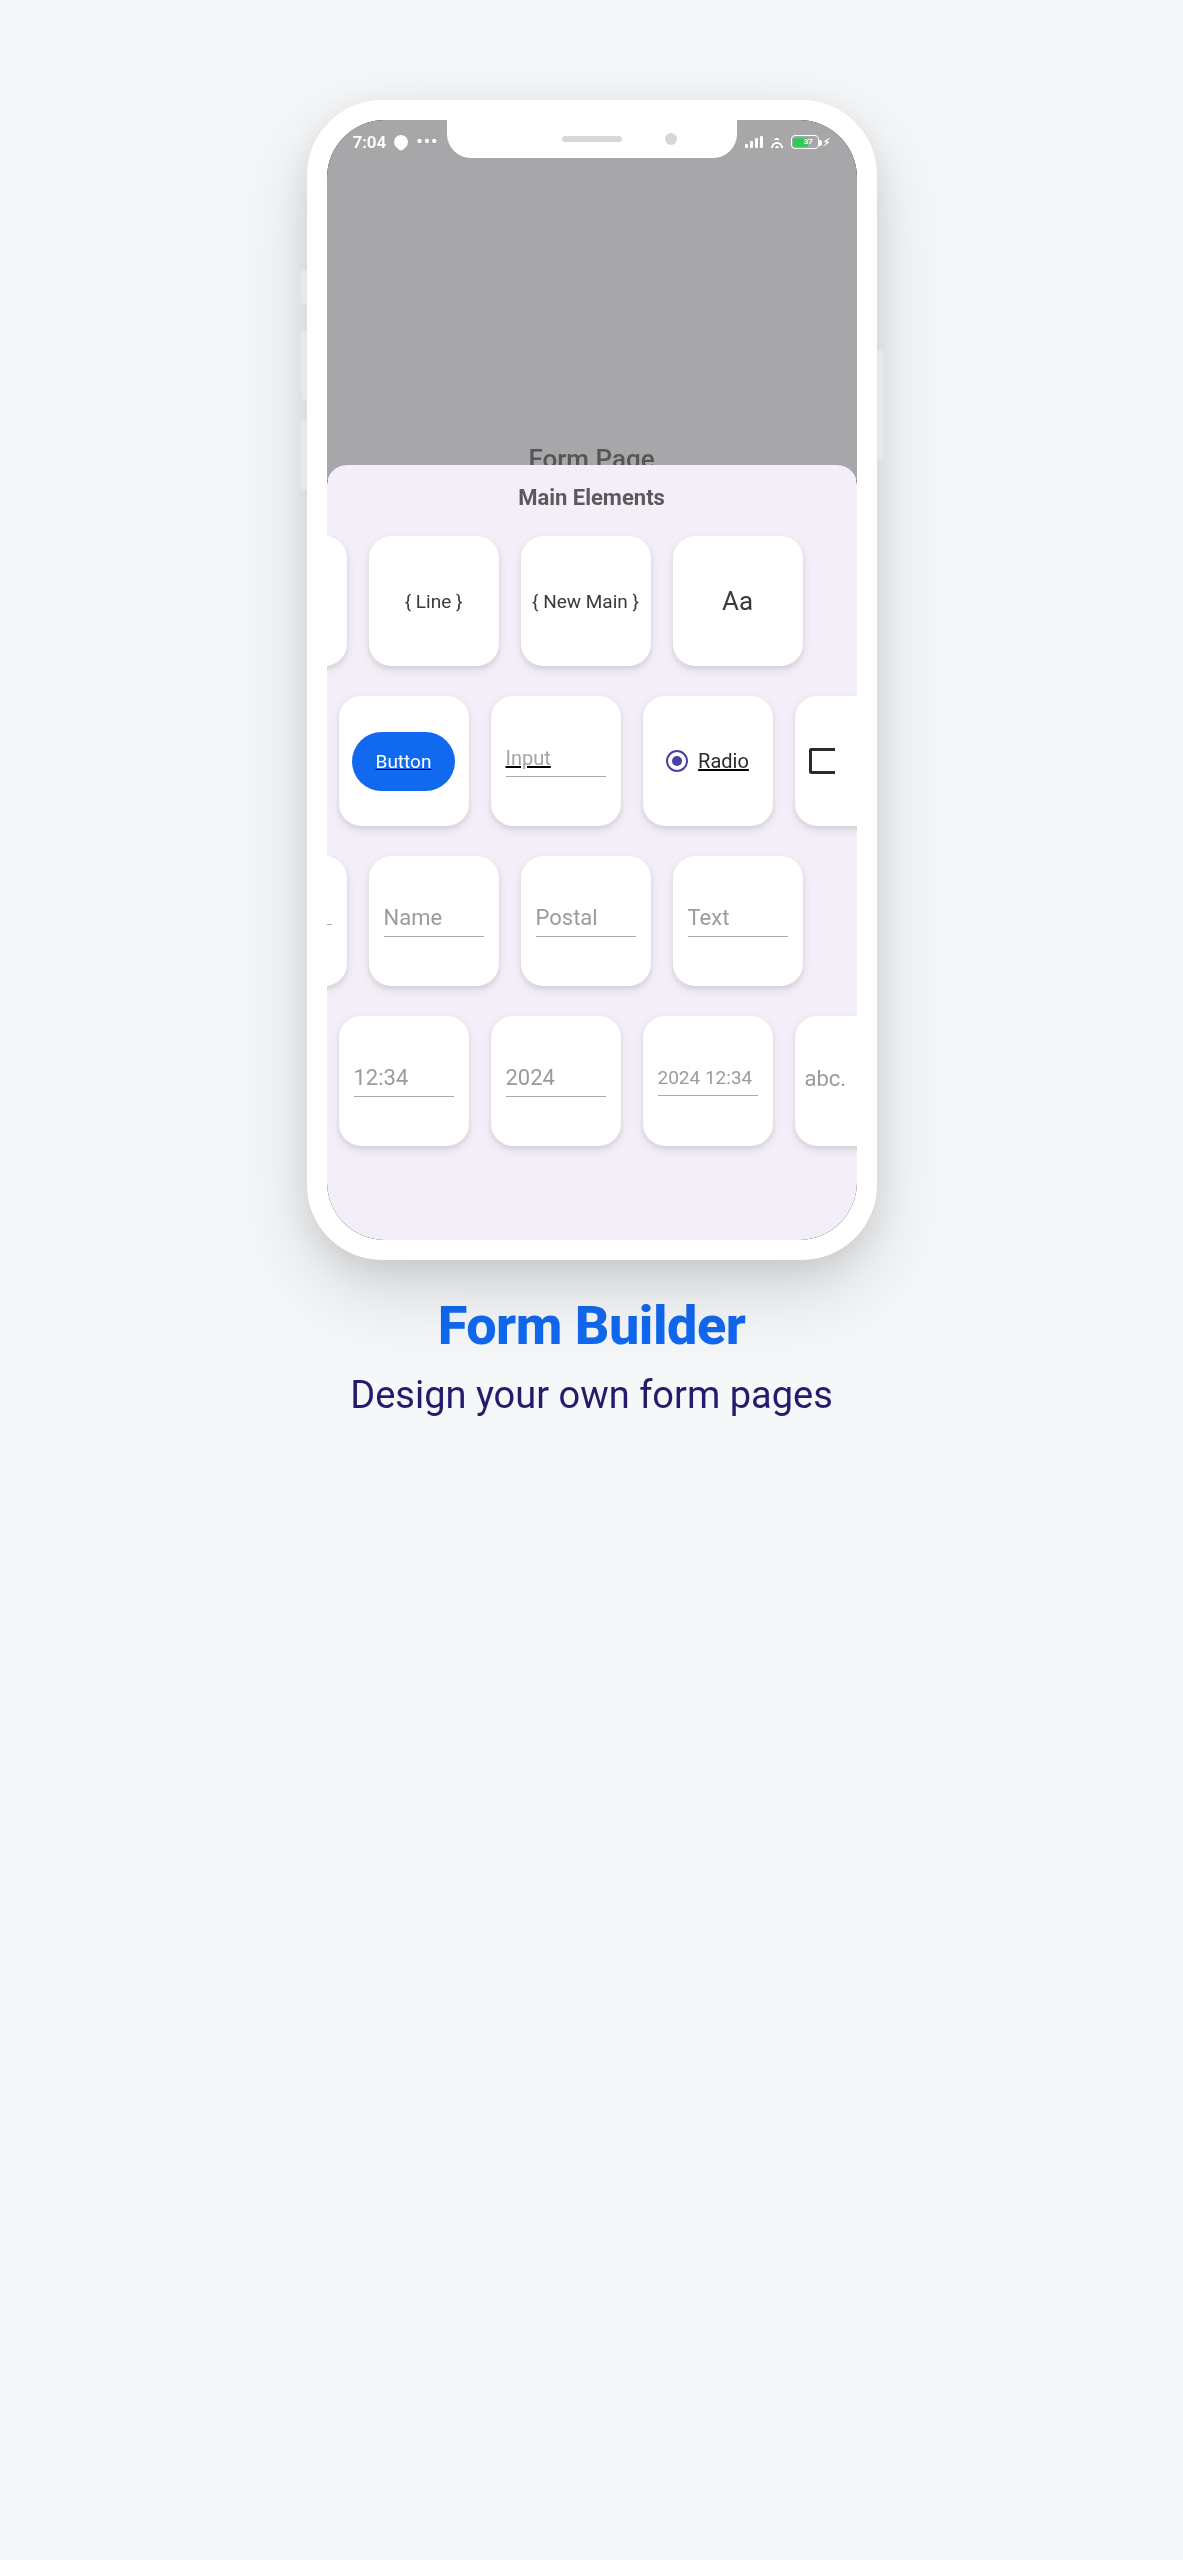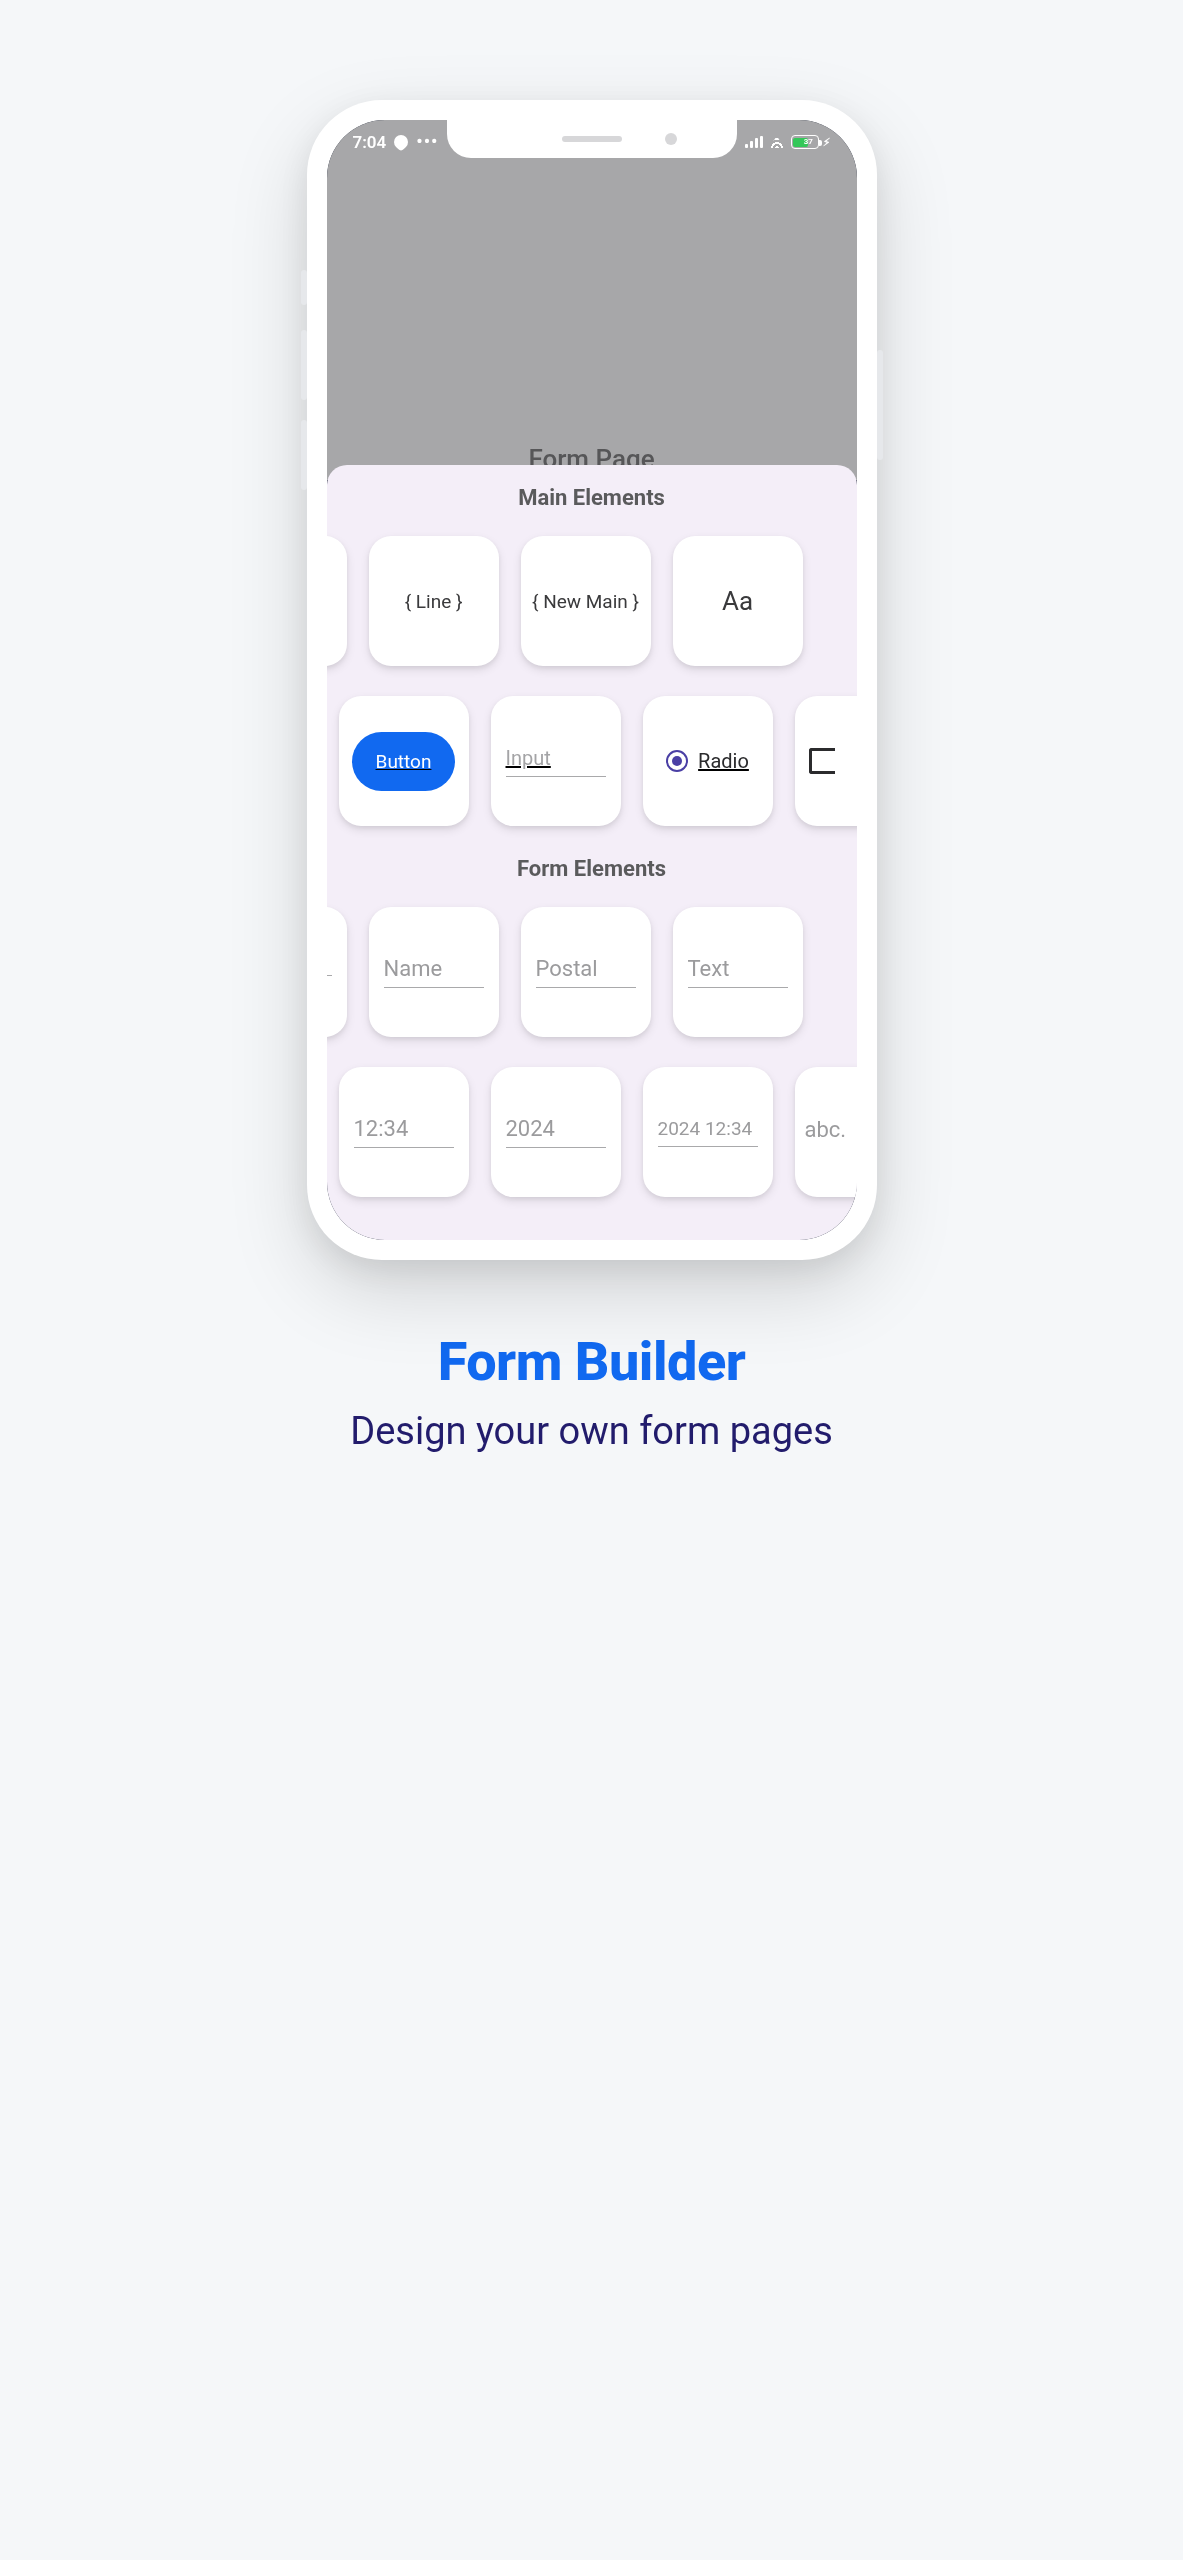--- a/index.html
+++ b/index.html
@@ -200,21 +200,21 @@
   .radio-circle .dot { width:10px; height:10px; background:#4a3fa5; border-radius:50%; }
   .radio-label { font-size:20px; color:#2b2b2d; }
 
   .checkbox-partial {
     width:26px; height:26px; border:3px solid #2b2b2d; border-right:none;
     border-radius:3px 0 0 3px;
   }
 
   
   .headline {
-    margin-top:70px;
+    margin-top:34px;
     font-size:54px;
     font-weight:800;
     color:#1169f0;
     text-align:center;
     letter-spacing:-0.5px;
   }
   .subline {
     margin-top:16px;
     font-size:38px;
     color:#221c6c;
@@ -297,21 +297,20 @@
                 <div class="dot"></div>
               </div>
             <span class="radio-label">Radio</span>
           </div>
         </div>
         <div class="card" style="justify-content:flex-start; padding-left:14px;">
           <div class="checkbox-partial"></div>
         </div>
       </div>
 
-      <div class="section-title form-el">Form Elements</div>
 
       <div class="row r3">
         <div class="card">
           <div class="field-inner"></div>
         </div>
         <div class="card">
           <div class="field-inner">Name</div>
         </div>
         <div class="card">
           <div class="field-inner">Postal</div>

